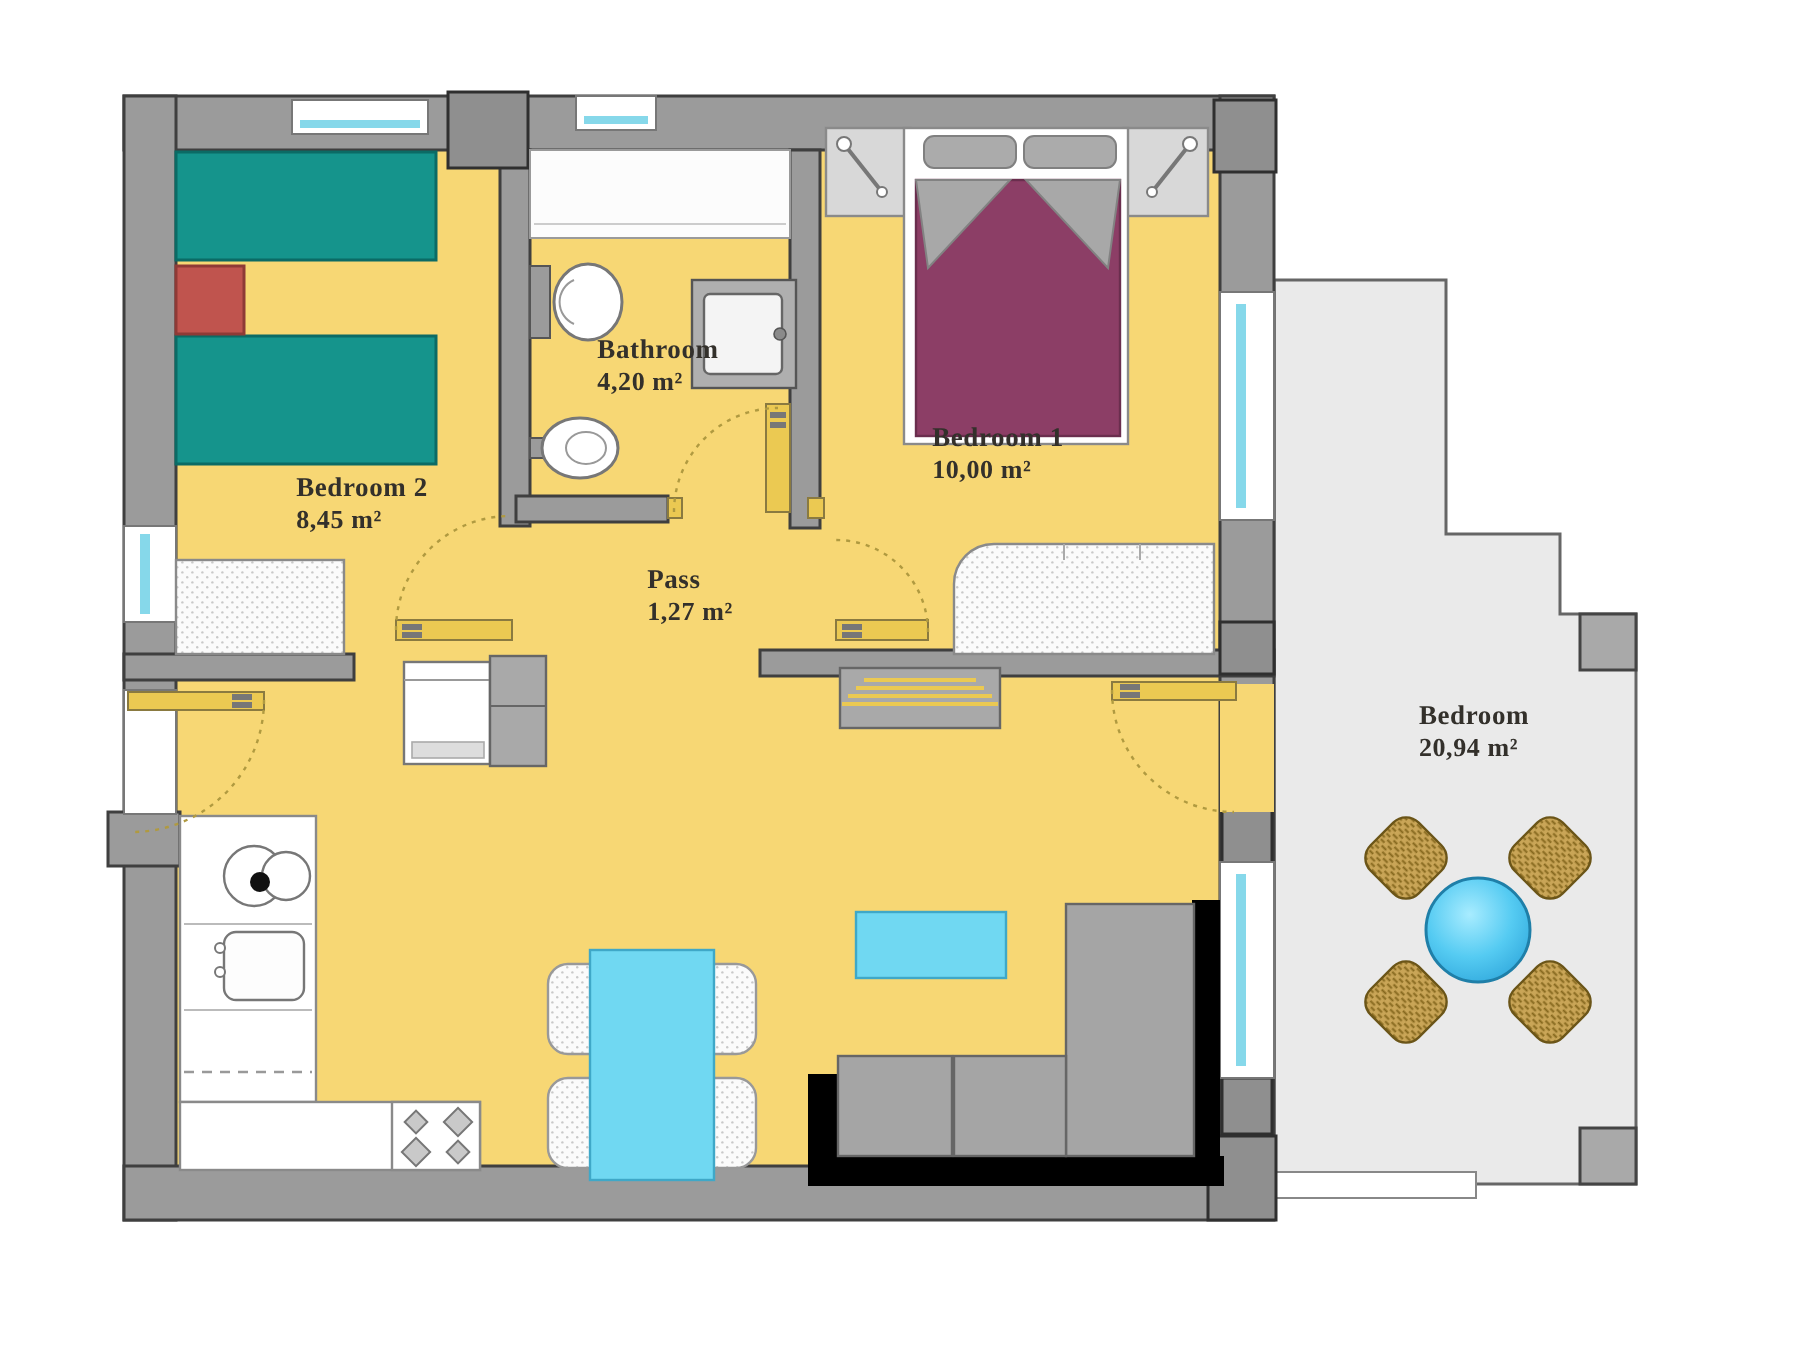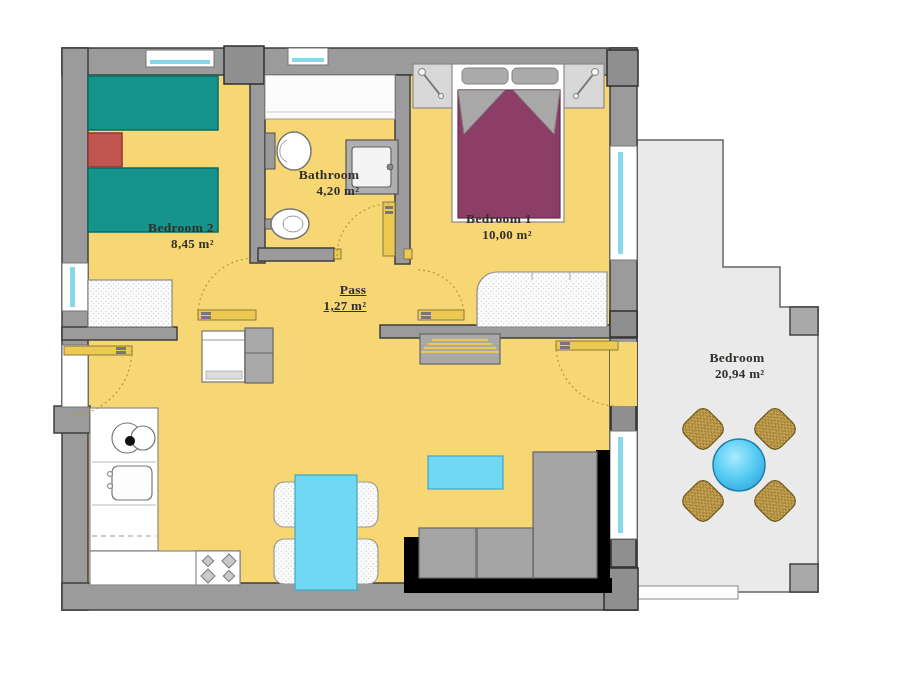--- a/index.html
+++ b/index.html
@@ -1,19 +1,19 @@
 <!DOCTYPE html>
 <html><head>
 <meta charset="utf-8">
 <style>
   html,body{margin:0;padding:0;background:#ffffff;}
   .plan{position:relative;width:900px;height:675px;background:#ffffff;overflow:hidden;
         font-family:"Liberation Serif", serif;}
   .plan svg{position:absolute;left:0;top:0;}
-  .room-label{position:absolute;transform:translateX(-50%);text-align:right;
+  .room-label{position:absolute;transform:translateX(-50%);text-align:left;
      font-weight:bold;font-size:13.5px;line-height:16px;color:#33302b;letter-spacing:.3px;white-space:nowrap;}
   .room-label .area{font-size:13px;}
 </style>
 </head>
 <body>
 
 <div class="plan">
 <svg width="900" height="675" viewBox="0 0 900 675">
   <defs>
     <pattern id="stip" width="5" height="5" patternUnits="userSpaceOnUse">
@@ -200,33 +200,33 @@
 
   <g>
     <rect x="686" y="412" width="34" height="34" rx="9" fill="url(#rattan)" stroke="#6B5518" stroke-width="1.2" transform="rotate(45 703 429)"></rect>
     <rect x="758" y="412" width="34" height="34" rx="9" fill="url(#rattan)" stroke="#6B5518" stroke-width="1.2" transform="rotate(45 775 429)"></rect>
     <rect x="686" y="484" width="34" height="34" rx="9" fill="url(#rattan)" stroke="#6B5518" stroke-width="1.2" transform="rotate(45 703 501)"></rect>
     <rect x="758" y="484" width="34" height="34" rx="9" fill="url(#rattan)" stroke="#6B5518" stroke-width="1.2" transform="rotate(45 775 501)"></rect>
     <circle cx="739" cy="465" r="26" fill="url(#ttab)" stroke="#1F7FA8" stroke-width="1.5"></circle>
   </g>
 </svg>
 
-<div class="room-label" style="left:181px; top:220px;">
+<div class="room-label" style="left:181px; top:236px;">
   <div>Bedroom 2</div>
   <div class="area">8,45 m²</div>
 </div>
 <div class="room-label" style="left:329px; top:167px;">
   <div>Bathroom</div>
   <div class="area">4,20 m²</div>
 </div>
 <div class="room-label" style="left:499px; top:211px;">
   <div>Bedroom 1</div>
   <div class="area">10,00 m²</div>
 </div>
-<div class="room-label" style="left:345px; top:282px;text-decoration:underline;">
+<div class="room-label" style="left:345px; top:282px;">
   <div>Pass</div>
   <div class="area">1,27 m²</div>
 </div>
 <div class="room-label" style="left:737px; top:350px;">
   <div>Bedroom</div>
   <div class="area">20,94 m²</div>
 </div>
 </div>
 
 </body></html>

